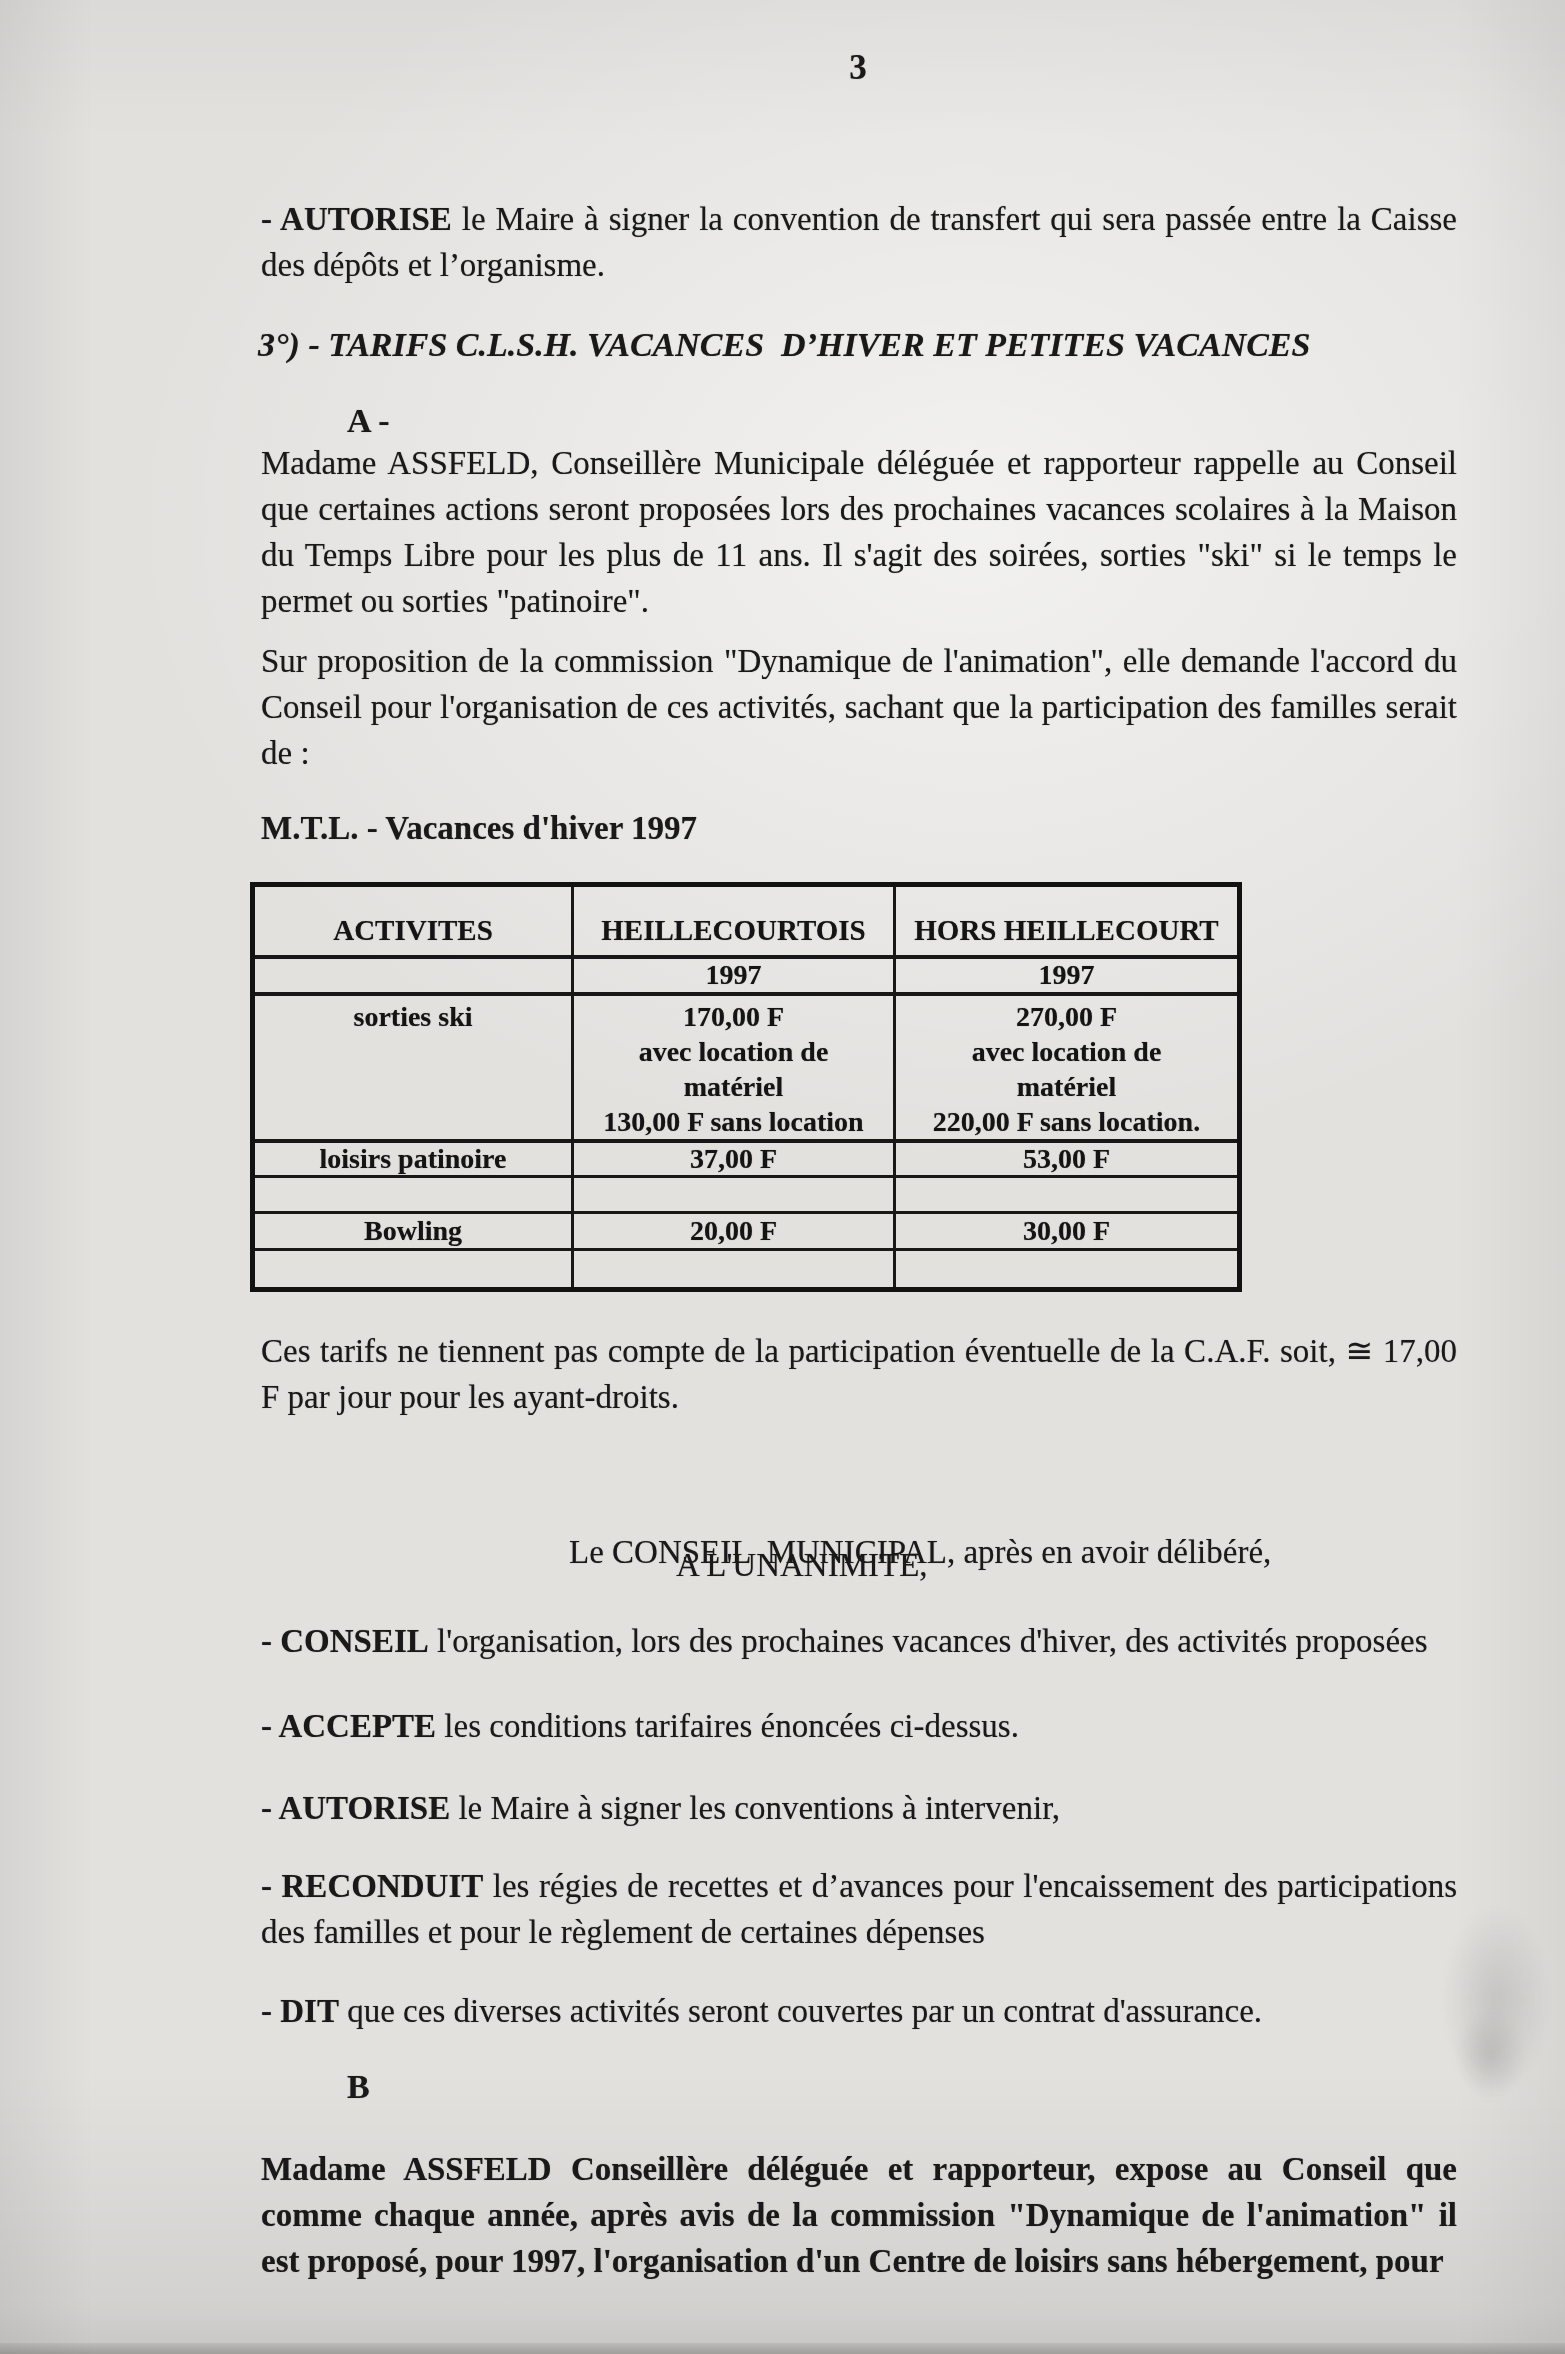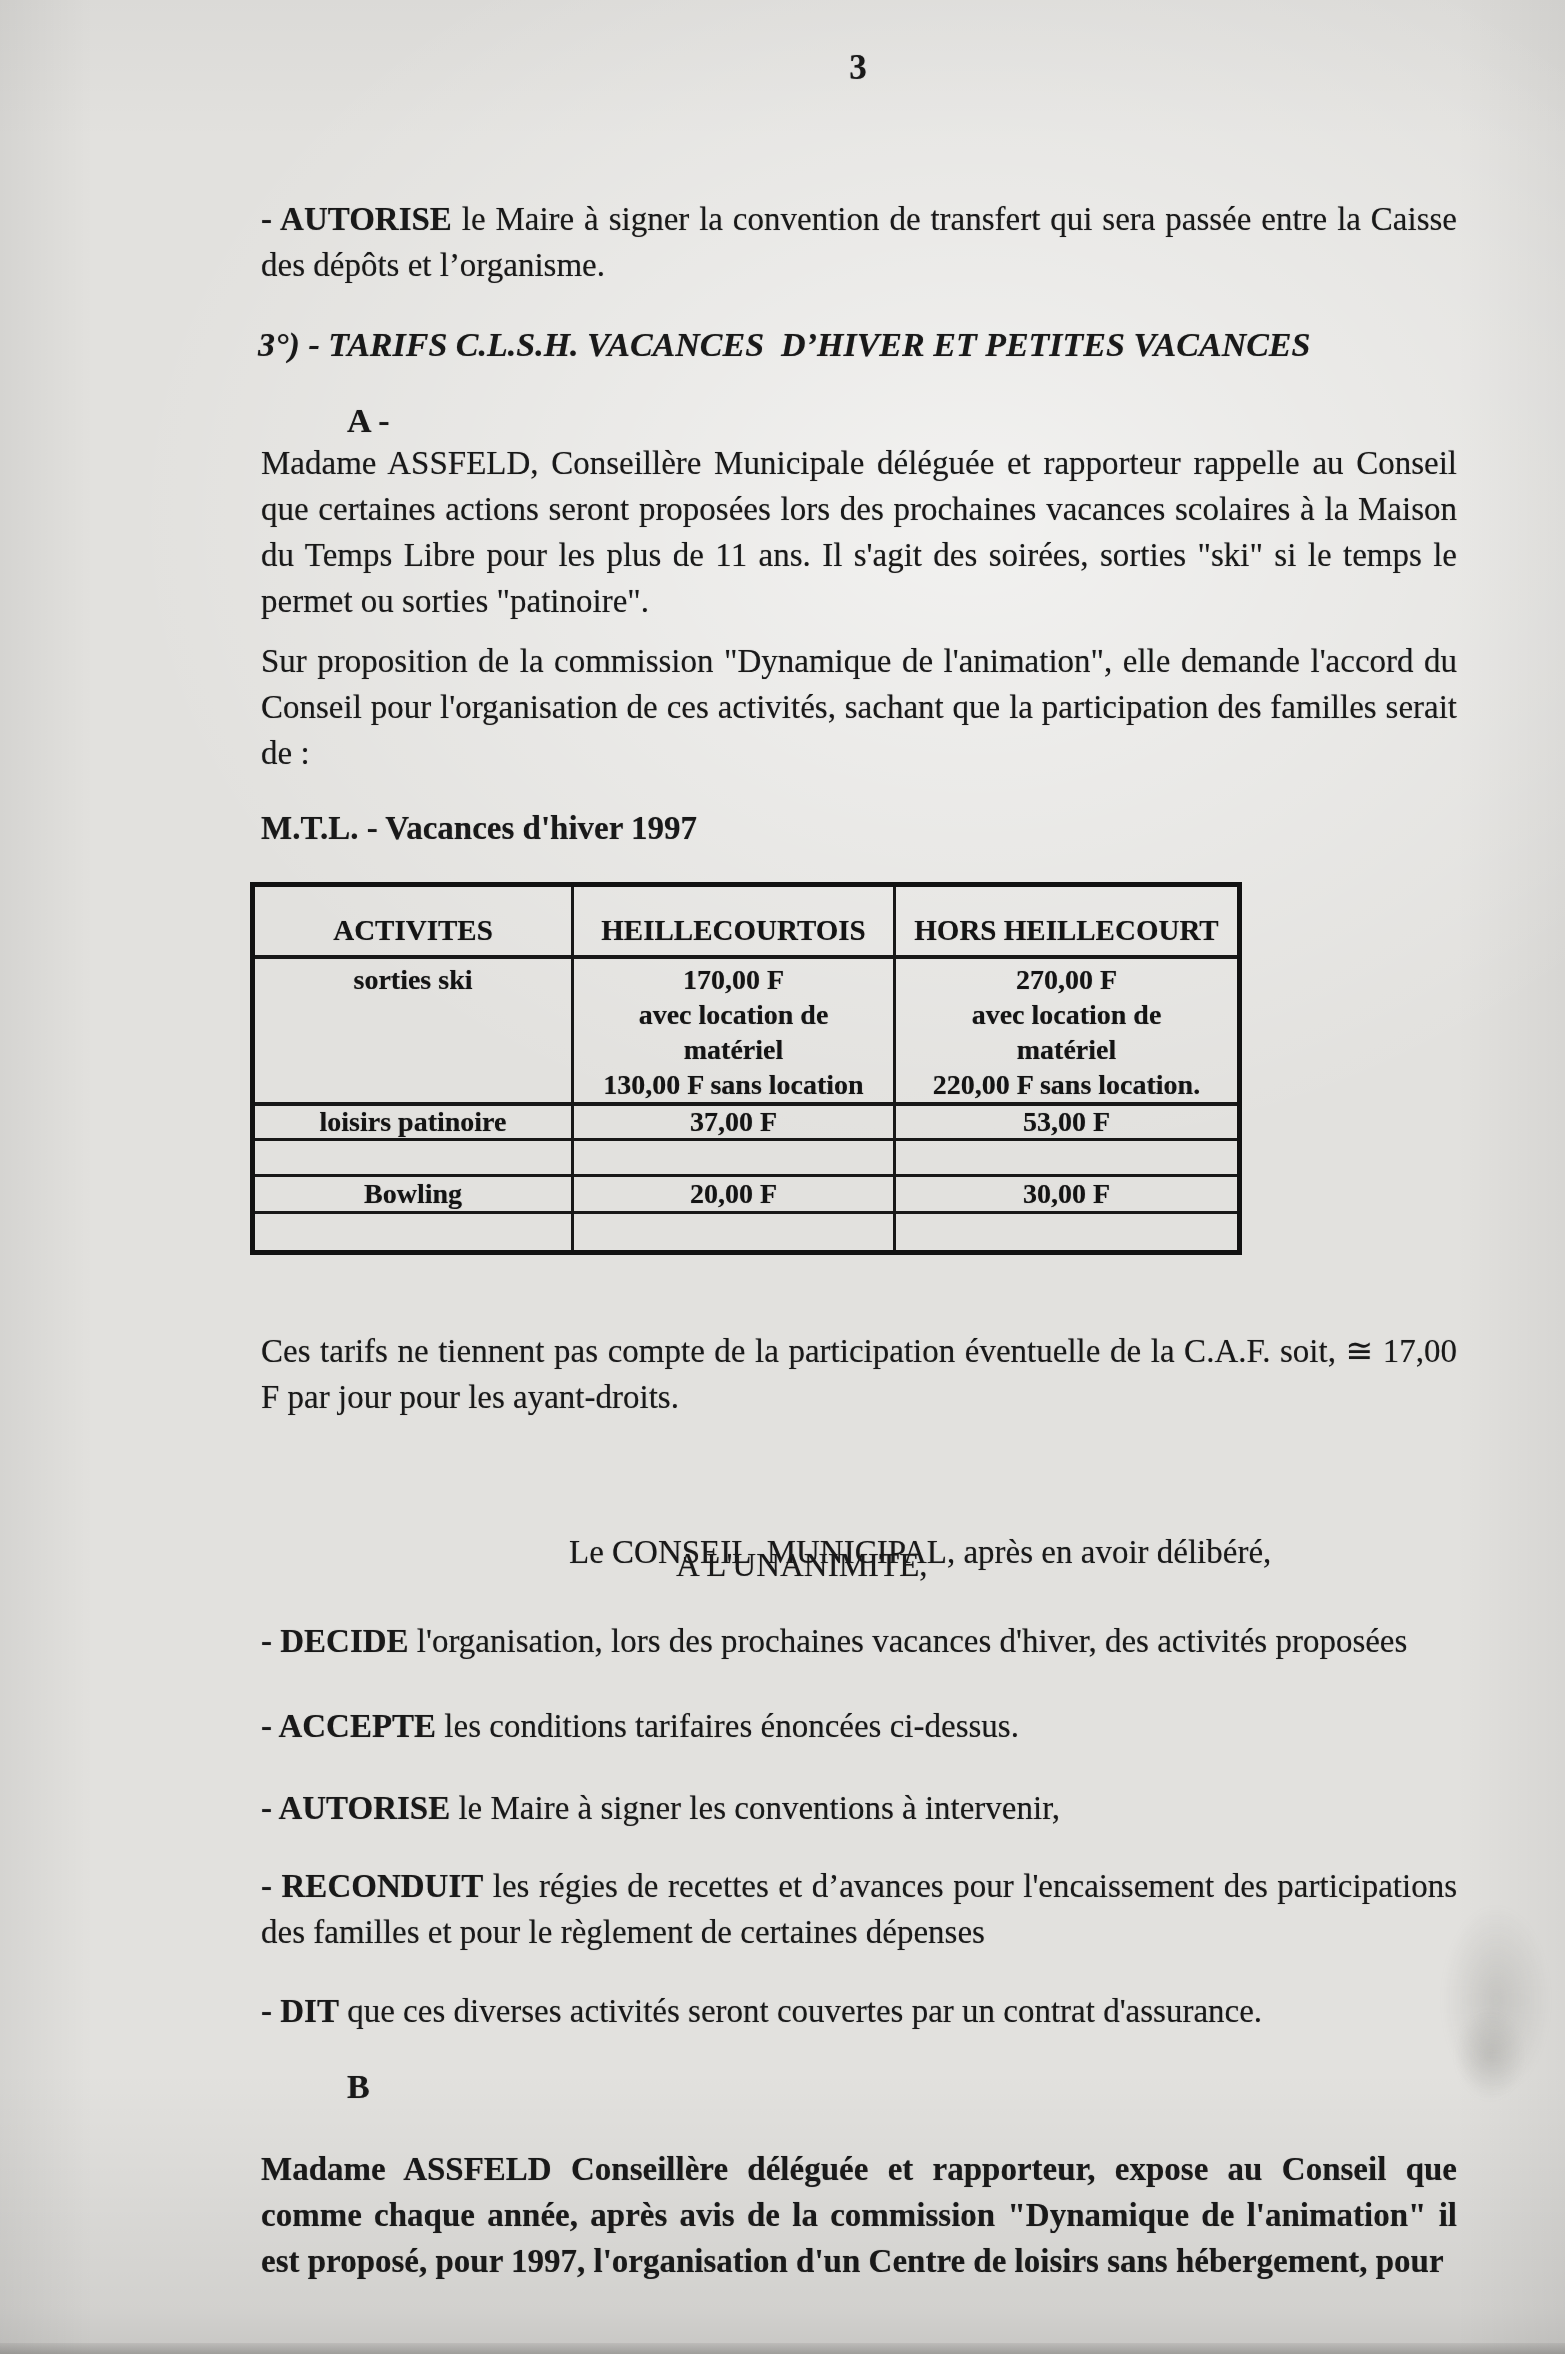--- a/index.html
+++ b/index.html
@@ -94,20 +94,25 @@
 
 <div class="mtl txt">M.T.L. - Vacances d'hiver 1997</div>
 
 <table class="doc-table txt">
   <tbody>
     <tr class="r-head">
       <th class="c1">ACTIVITES</th>
       <th class="c2">HEILLECOURTOIS</th>
       <th class="c3">HORS HEILLECOURT</th>
     </tr>
+    <tr class="r-sub">
+      <td></td>
+      <td>1997</td>
+      <td>1997</td>
+    </tr>
     <tr class="r-ski">
       <td>sorties ski</td>
       <td>
         <div class="line">170,00 F</div>
         <div class="line">avec location de</div>
         <div class="line">matériel</div>
         <div class="line">130,00 F sans location</div>
       </td>
       <td>
         <div class="line">270,00 F</div>
@@ -139,21 +144,21 @@
   </tbody>
 </table>
 
 <div class="p txt" style="top:1328px;">Ces tarifs ne tiennent pas compte de la participation éventuelle de la C.A.F. soit, ≅ 17,00 F par jour pour les ayant-droits.</div>
 
 <div class="center-line txt" style="top:1534px;left:569px;">Le CONSEIL  MUNICIPAL, après en avoir délibéré,</div>
 
 <div class="center-line txt" style="top:1547px;left:676px;">A L'UNANIMITE,</div>
 
 <div class="p txt" style="top:1618px;">
-  <span class="lead">- DECIDE</span><span> l'organisation, lors des prochaines vacances d'hiver, des activités proposées</span>
+  <span class="lead">- CONSEIL</span><span> l'organisation, lors des prochaines vacances d'hiver, des activités proposées</span>
 </div>
 
 <div class="p txt" style="top:1703px;">
   <span class="lead">- ACCEPTE</span><span> les conditions tarifaires énoncées ci-dessus.</span>
 </div>
 
 <div class="p txt" style="top:1785px;">
   <span class="lead">- AUTORISE</span><span> le Maire à signer les conventions à intervenir,</span>
 </div>
 

